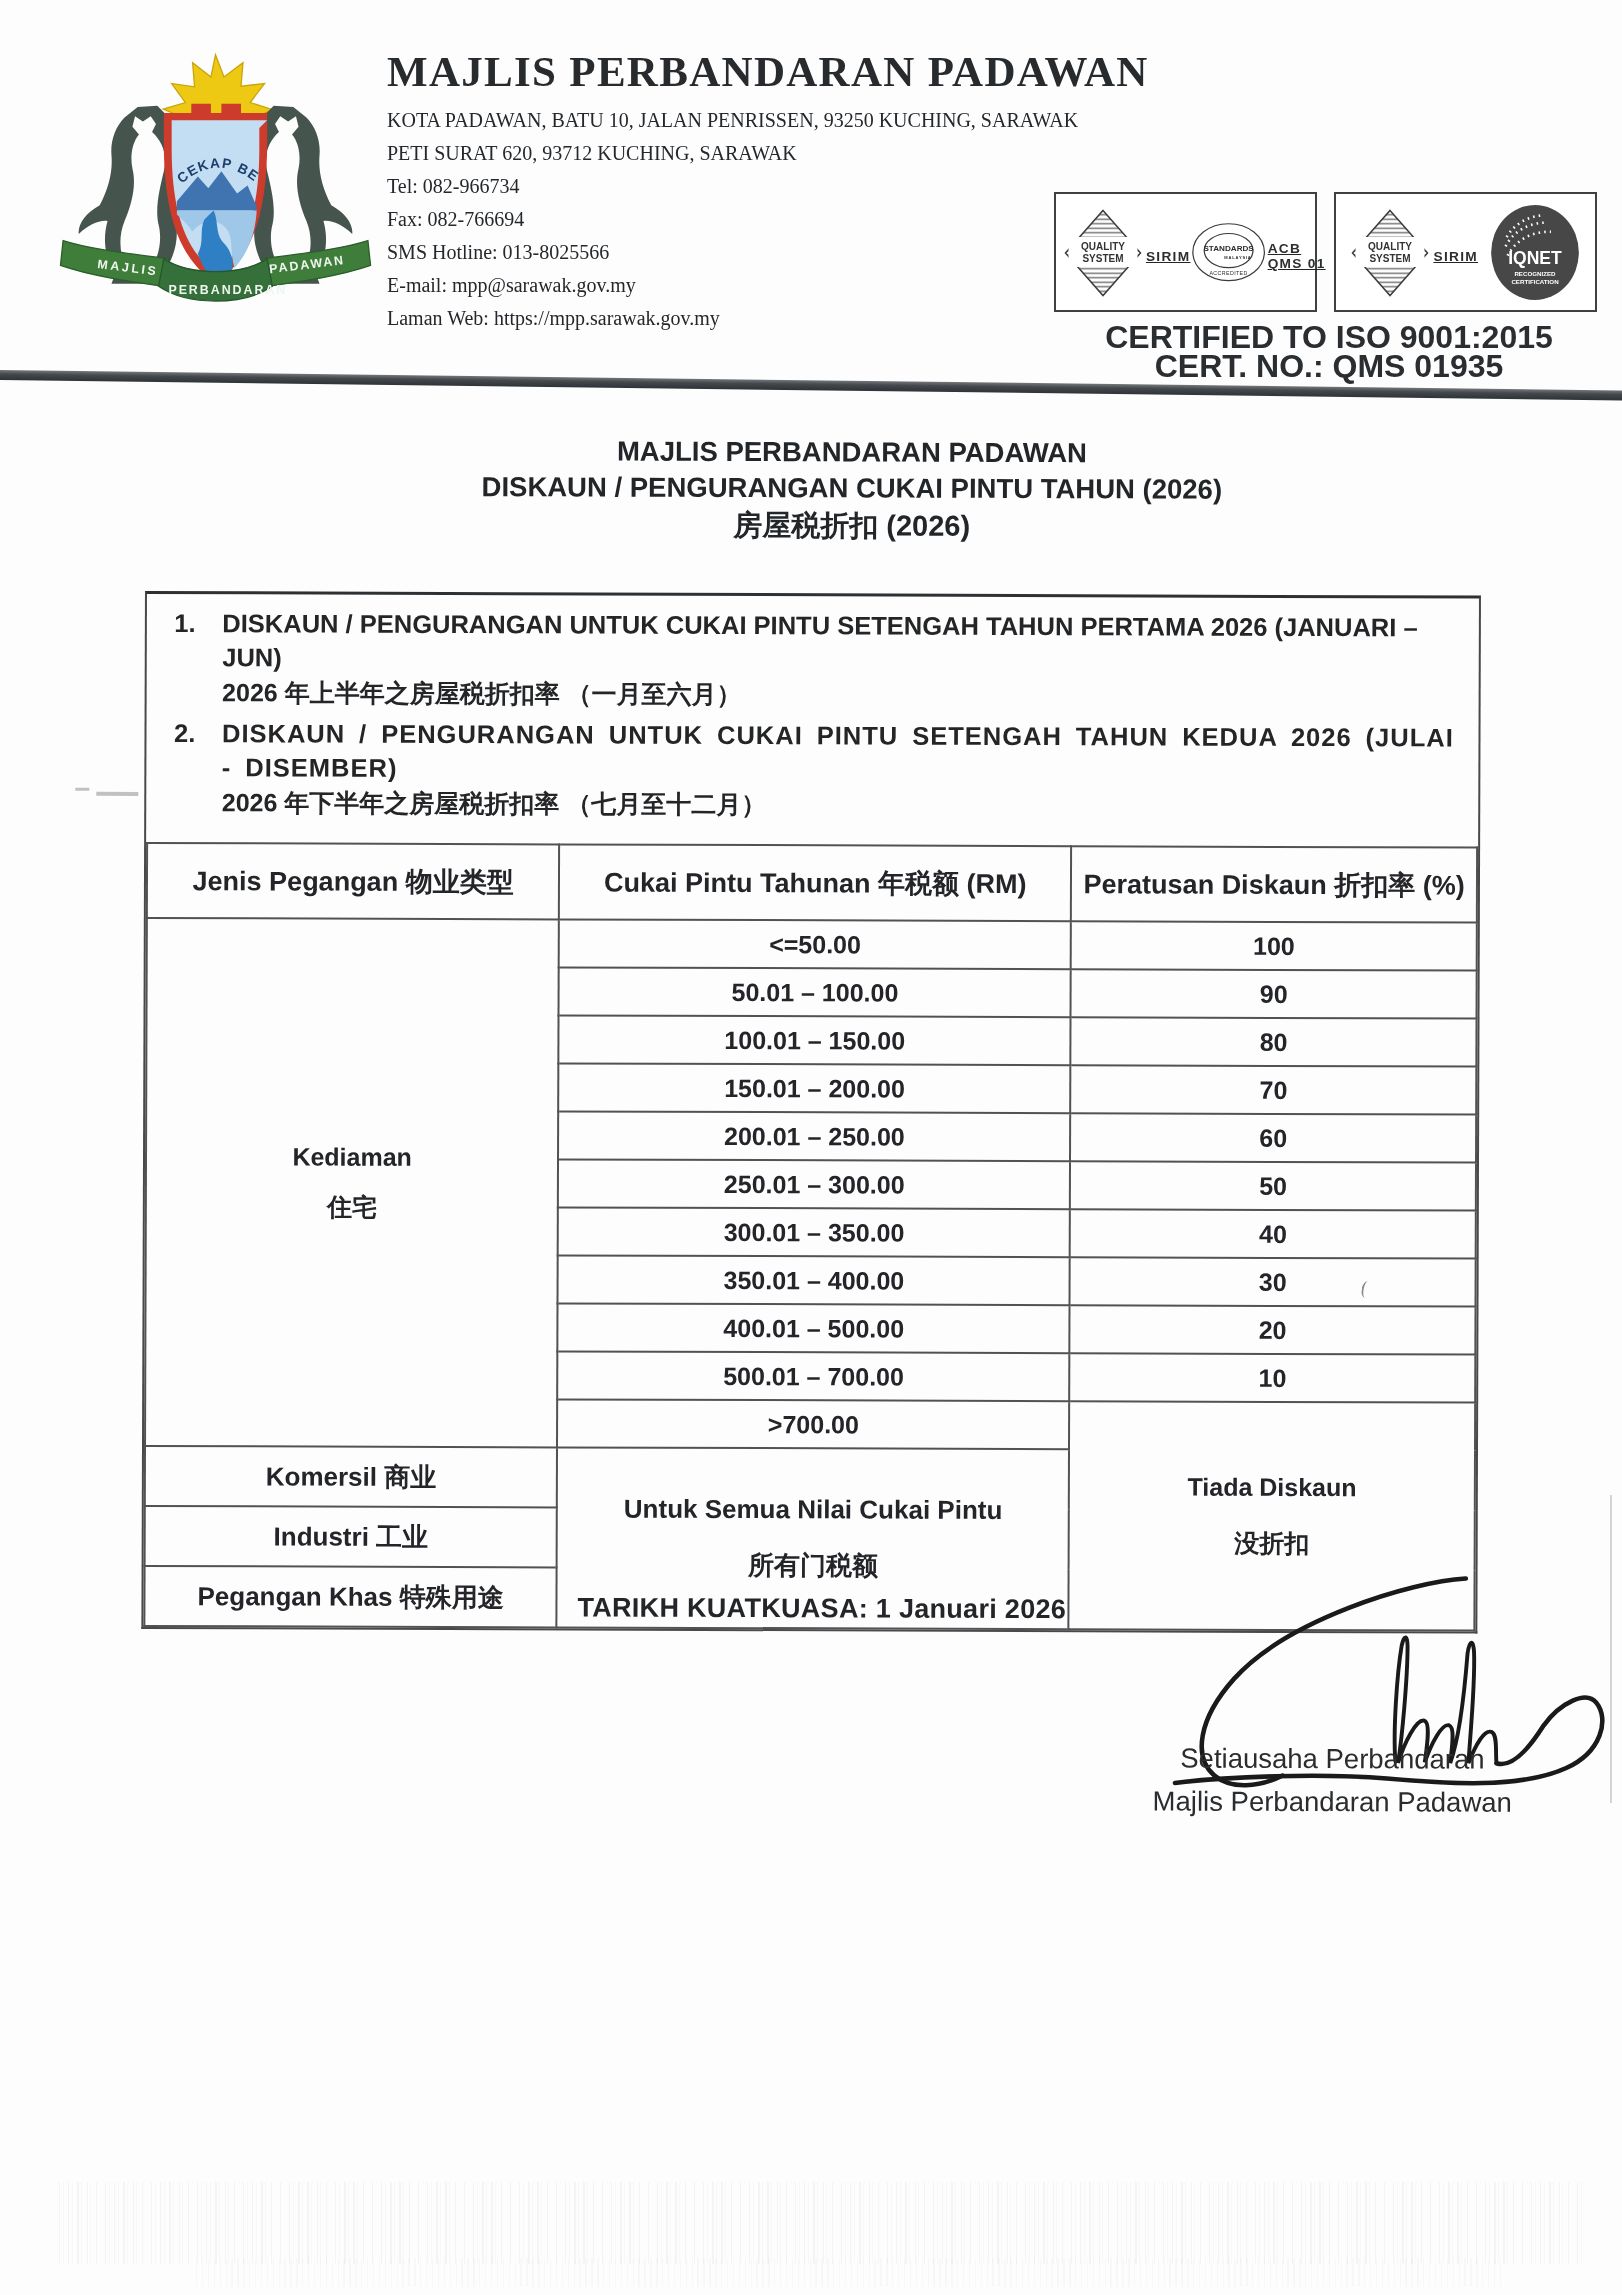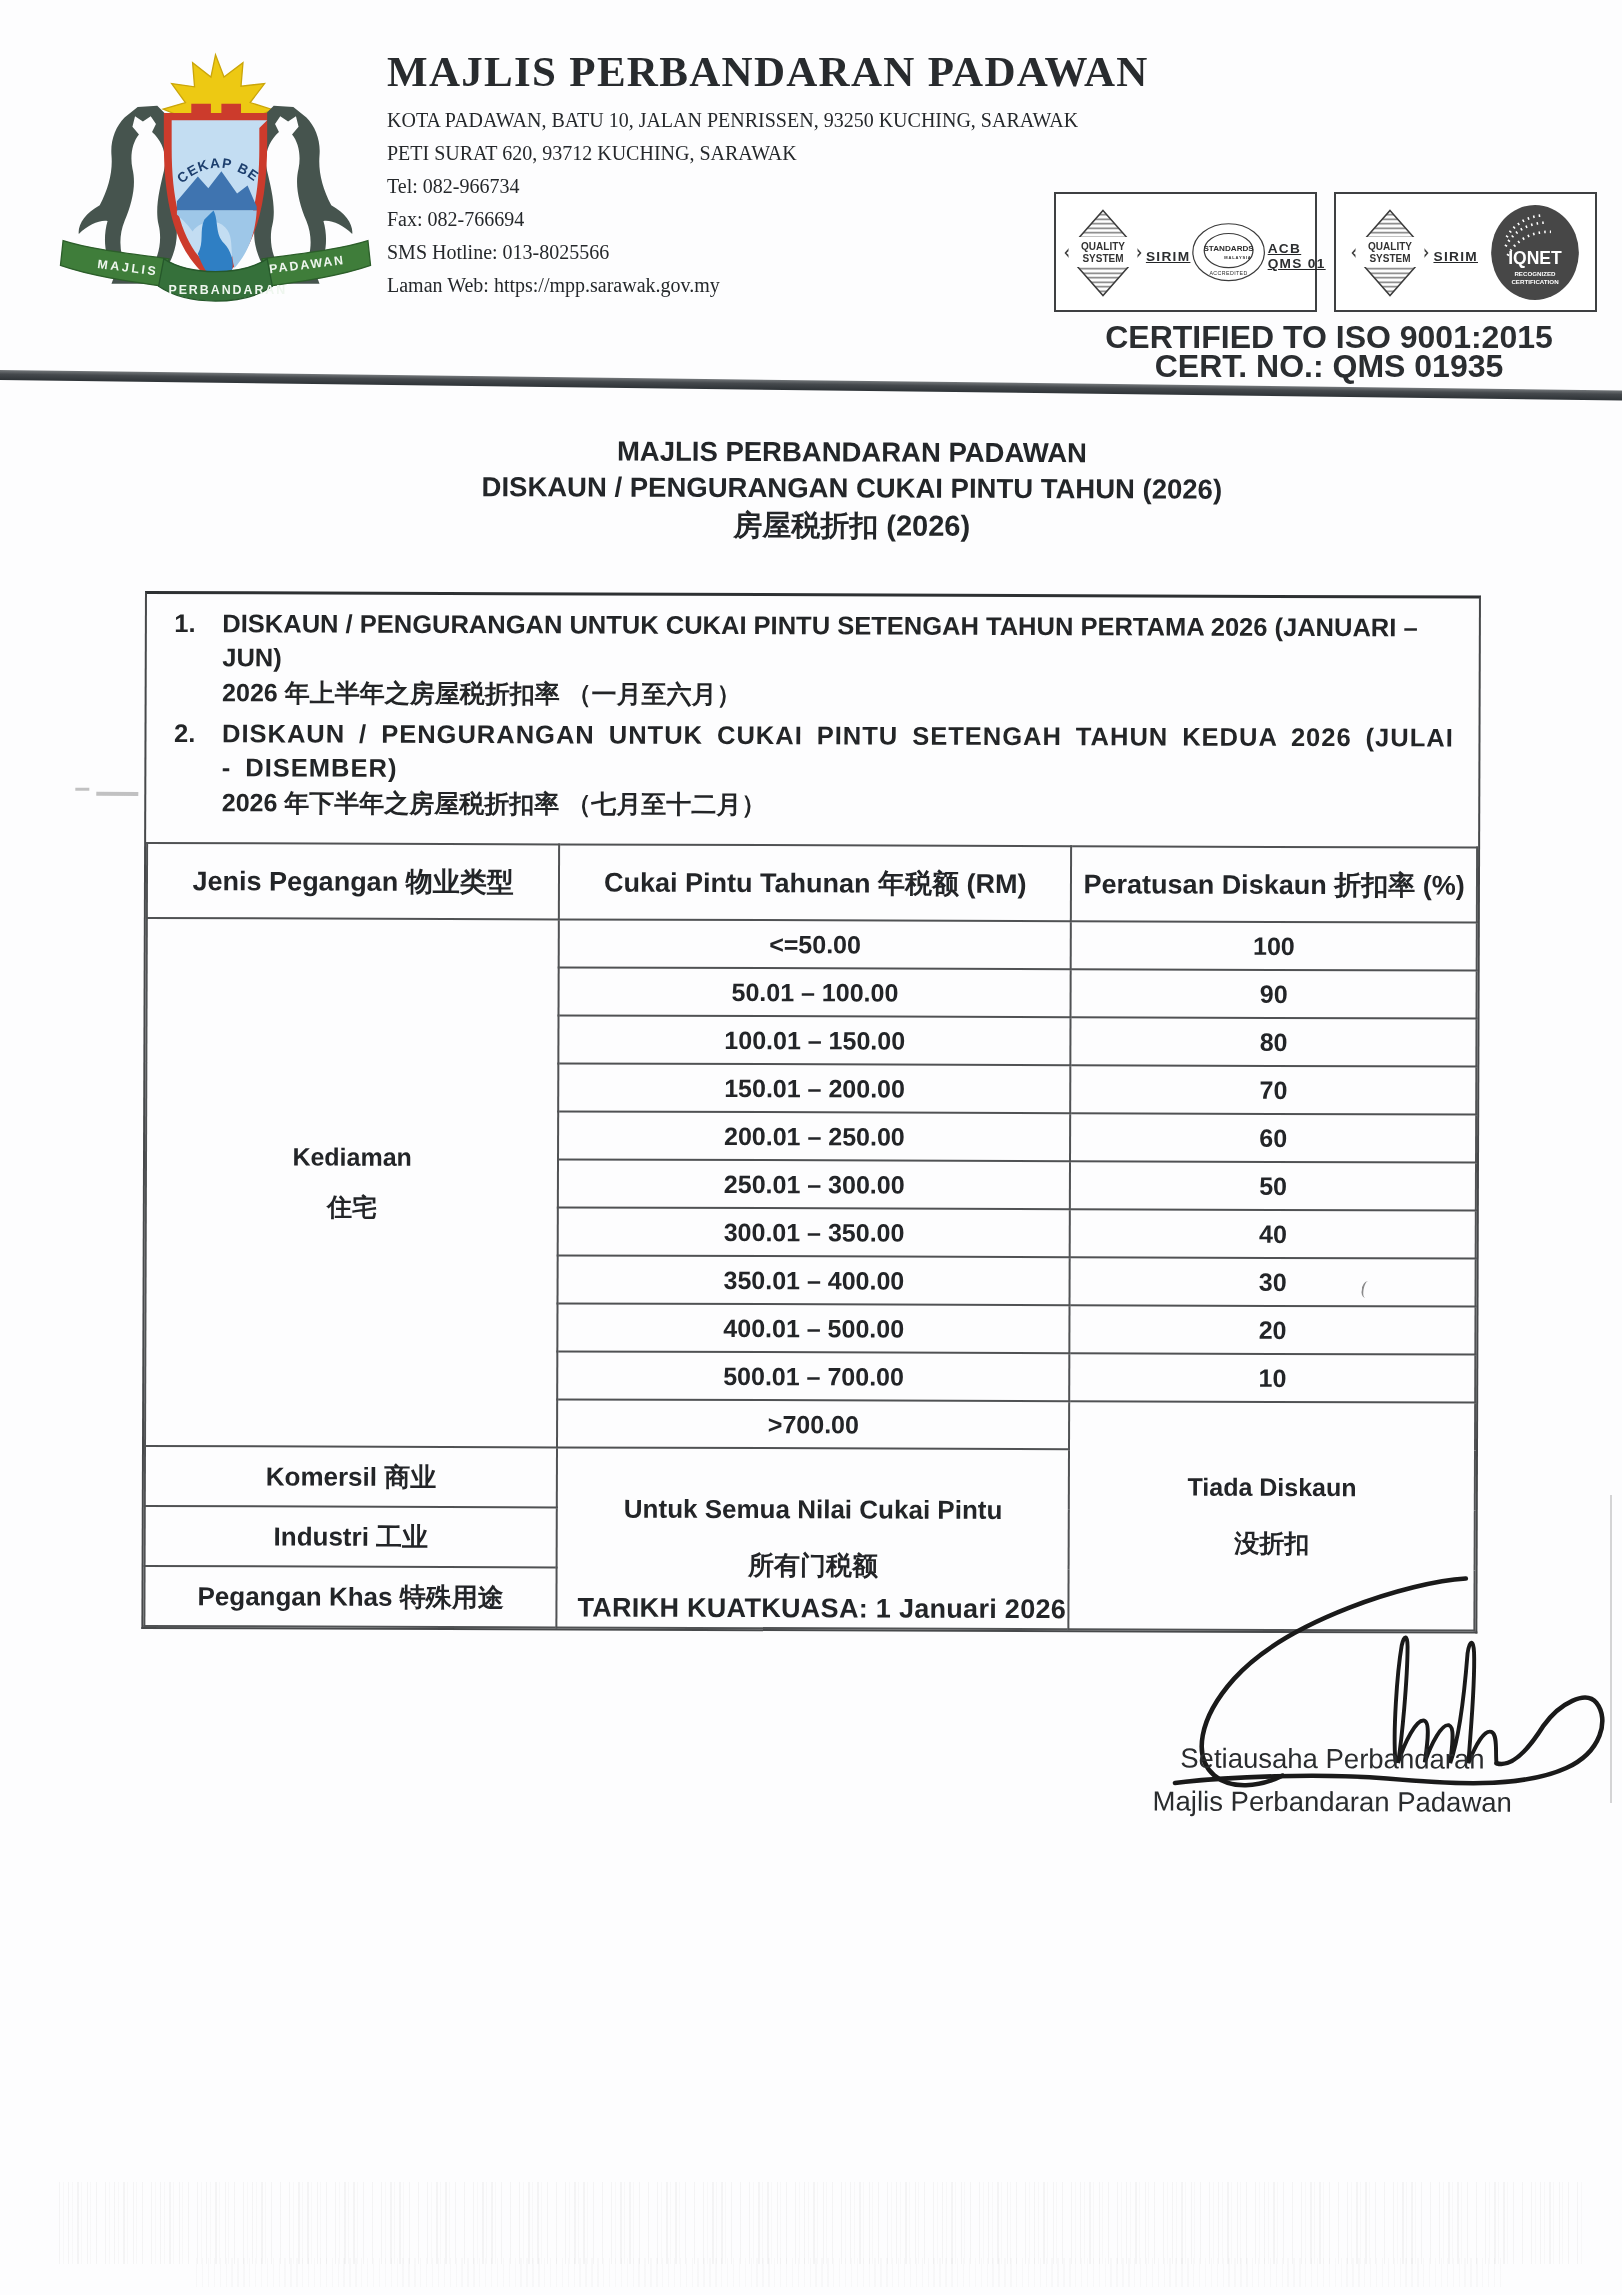--- a/index.html
+++ b/index.html
@@ -111,20 +111,21 @@
     </g>
   </svg>
 
   <div class="org">
     <div class="org-name">MAJLIS PERBANDARAN PADAWAN</div>
     <div class="org-line">KOTA PADAWAN, BATU 10, JALAN PENRISSEN, 93250 KUCHING, SARAWAK</div>
     <div class="org-line">PETI SURAT 620, 93712 KUCHING, SARAWAK</div>
     <div class="org-line">Tel: 082-966734</div>
     <div class="org-line">Fax: 082-766694</div>
     <div class="org-line">SMS Hotline: 013-8025566</div>
+    <div class="org-line">E-mail: mpp@sarawak.gov.my</div>
     <div class="org-line">Laman Web: https://mpp.sarawak.gov.my</div>
   </div>
 
   <div class="certs">
     <div class="badge-row">
       <div class="badge">
         <div class="badge-item">
           <svg width="86" height="90" viewBox="0 0 170 180">
             <defs>
                 <pattern id="hA" width="9" height="9" patternUnits="userSpaceOnUse">

